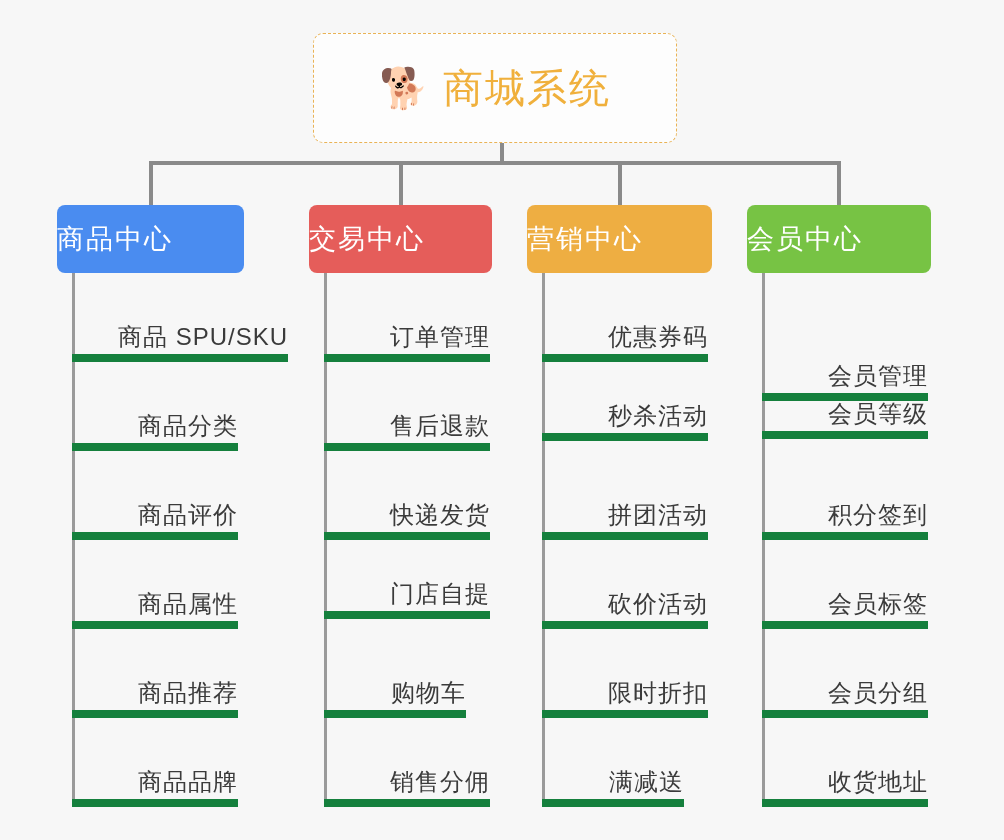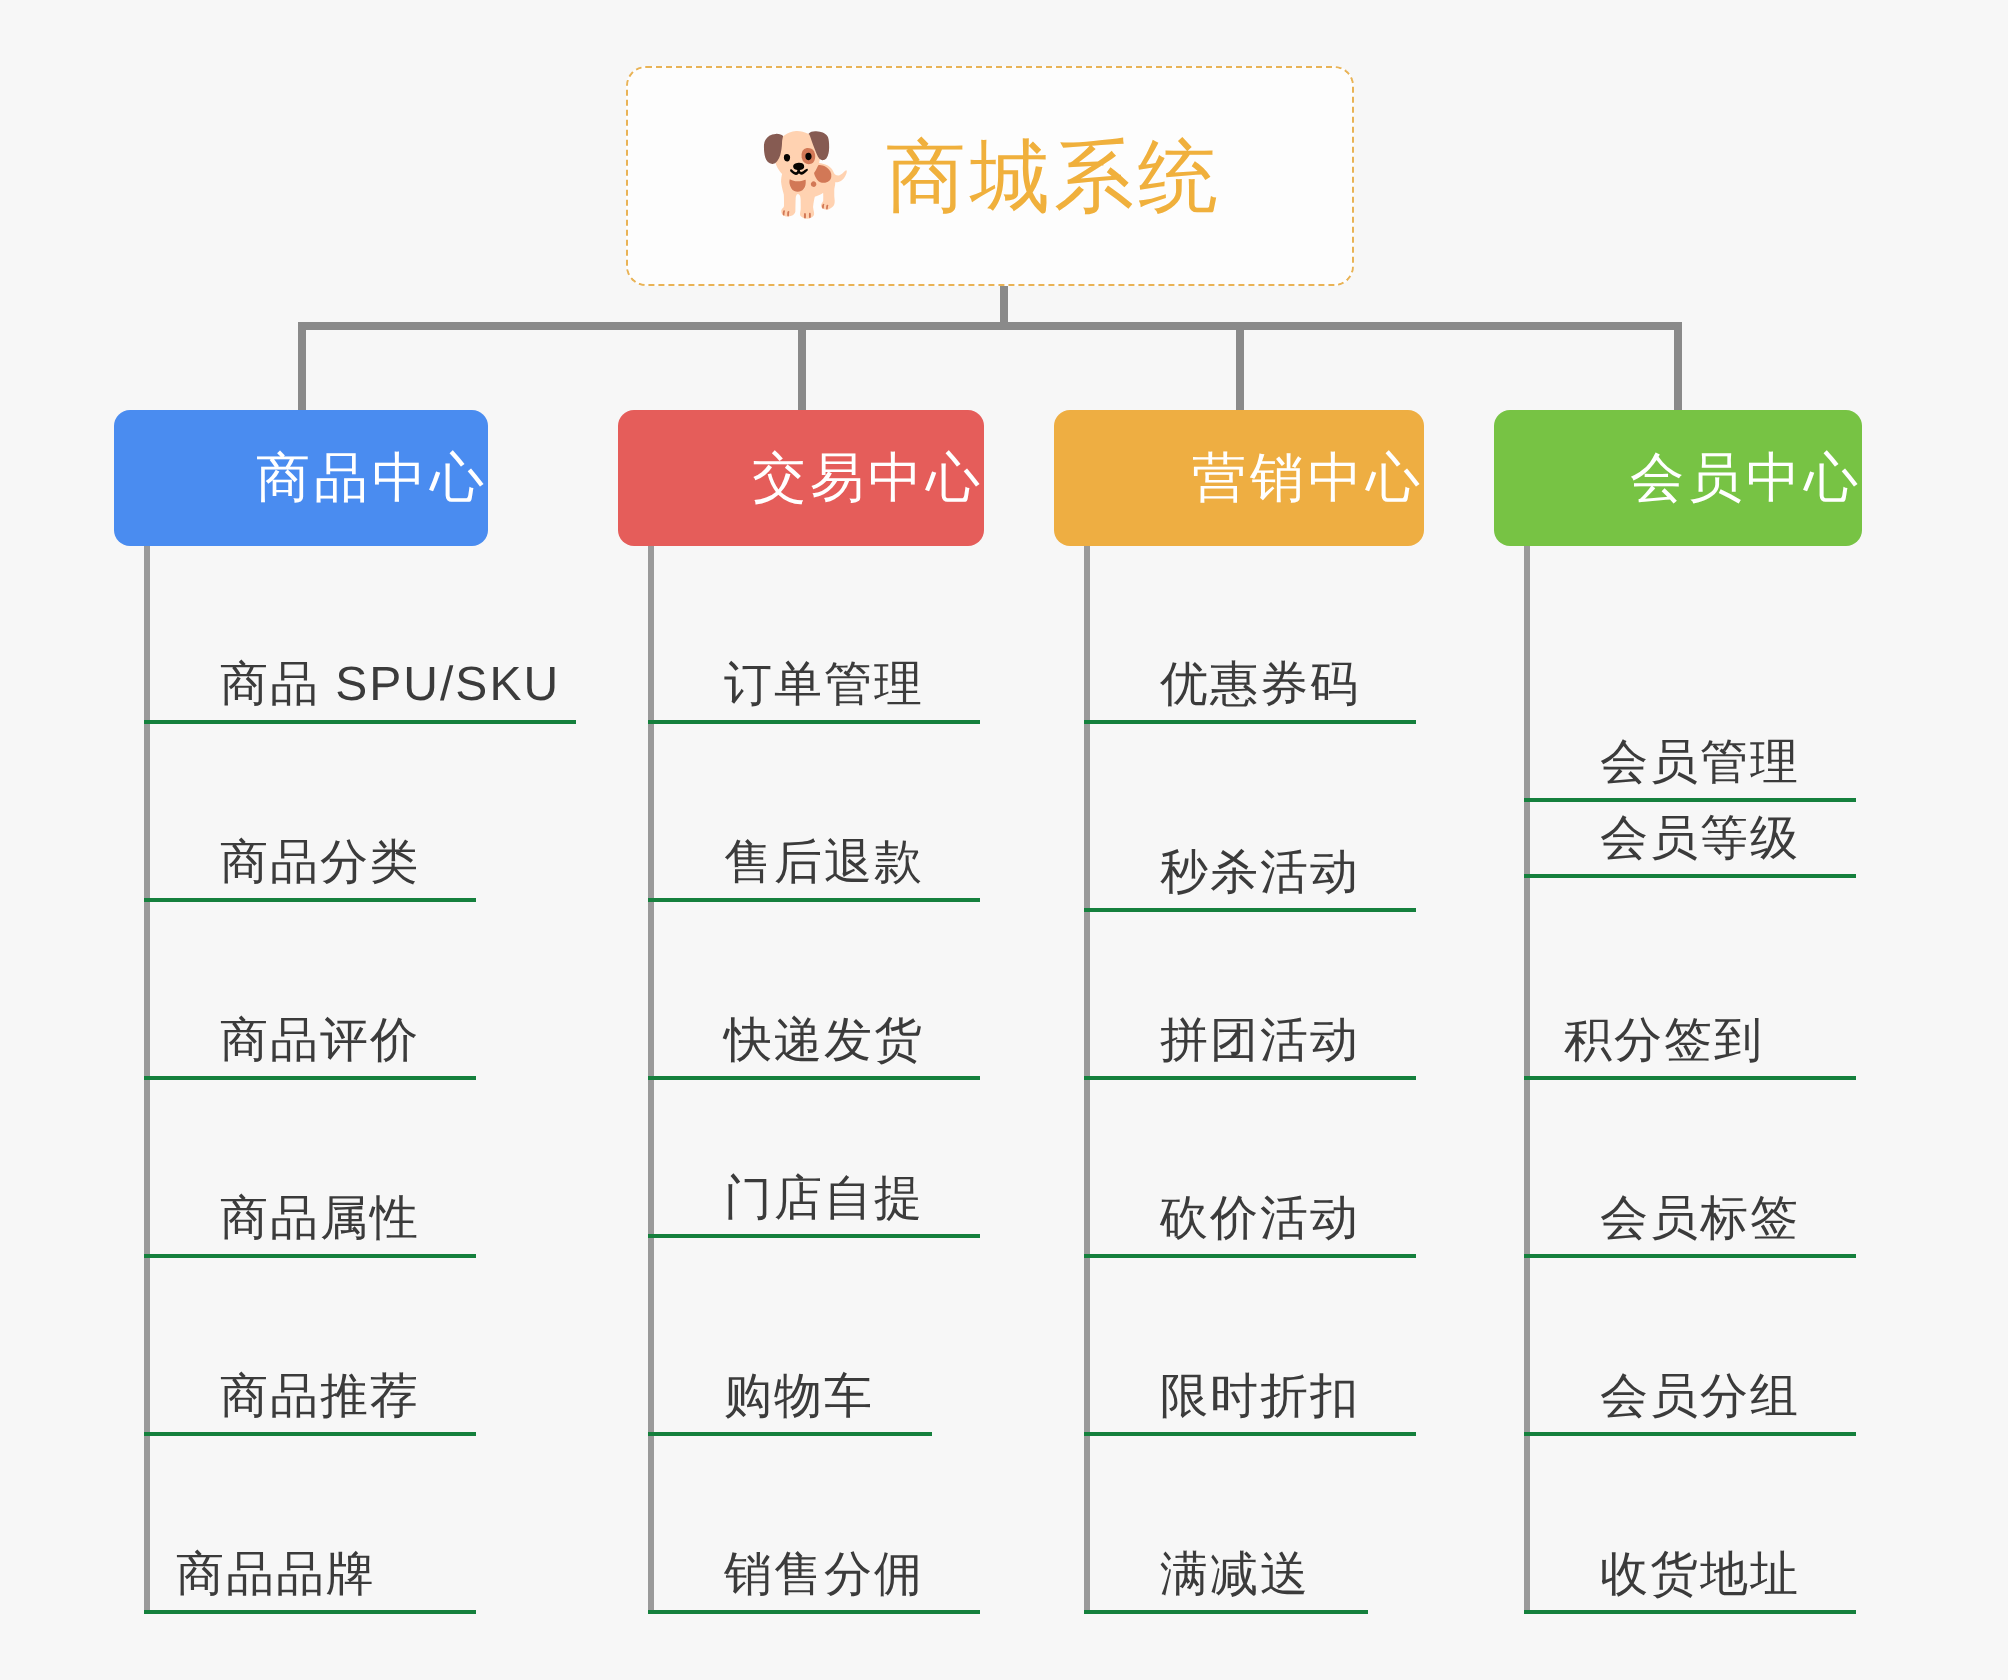--- a/index.html
+++ b/index.html
@@ -58,21 +58,21 @@
 
   
   .cat-box {
     position: absolute;
     top: 205px;
     height: 68px;
     box-sizing: border-box;
     border-radius: 8px;
     display: flex;
     align-items: center;
-    justify-content: flex-end;
+    justify-content: flex-start;
   }
   .cat-label {
     color: #ffffff;
     font-size: 27px;
     letter-spacing: 2px;
     white-space: nowrap;
   }
 
   
   .leaf-col {
@@ -84,25 +84,26 @@
     left: 0;
     top: 0;
     width: 3px;
     background: #9a9a9a;
   }
   .leaf-item {
     position: absolute;
     left: 0;
     height: 89px;
     box-sizing: border-box;
-    border-bottom: 2px solid #15803d;
+    border-bottom: 8px solid #15803d;
     display: flex;
     align-items: flex-end;
     padding-left: 38px;
     padding-bottom: 4px;
+    justify-content: flex-end;
   }
   .leaf-text {
     font-size: 24px;
     color: #3b3b3b;
     white-space: nowrap;
     line-height: 1.1;
     letter-spacing: 1px;
   }
 </style>
 </head>
@@ -174,21 +175,21 @@
         </div>
       </div>
       <div class="cat-box" style="left: 527px; width: 185px; background: rgb(238, 174, 66);">
         <span class="cat-label">营销中心</span>
       </div>
       <div class="leaf-col" style="left: 542px; height: 534px;">
         <div class="leaf-trunk" style="height: 534px;"></div>
         <div class="leaf-item" style="top: 0px; width: 166px;">
           <span class="leaf-text">优惠券码</span>
         </div>
-        <div class="leaf-item" style="top: 94px; width: 166px;">
+        <div class="leaf-item" style="top: 79px; width: 166px;">
           <span class="leaf-text">秒杀活动</span>
         </div>
         <div class="leaf-item" style="top: 178px; width: 166px;">
           <span class="leaf-text">拼团活动</span>
         </div>
         <div class="leaf-item" style="top: 267px; width: 166px;">
           <span class="leaf-text">砍价活动</span>
         </div>
         <div class="leaf-item" style="top: 356px; width: 166px;">
           <span class="leaf-text">限时折扣</span>

